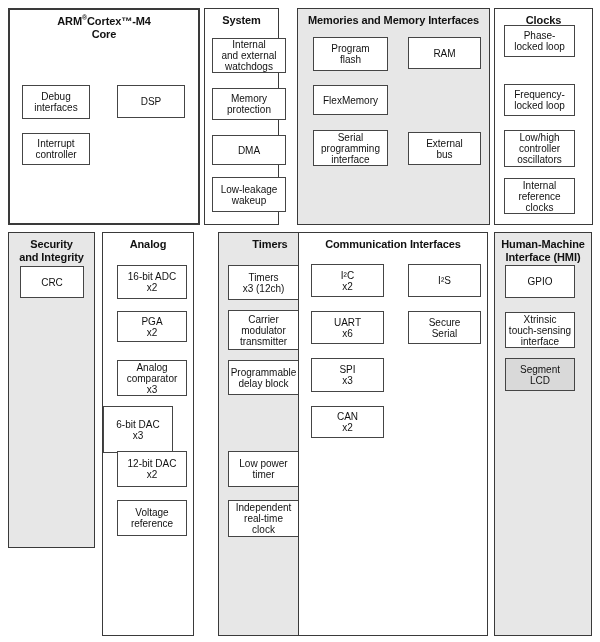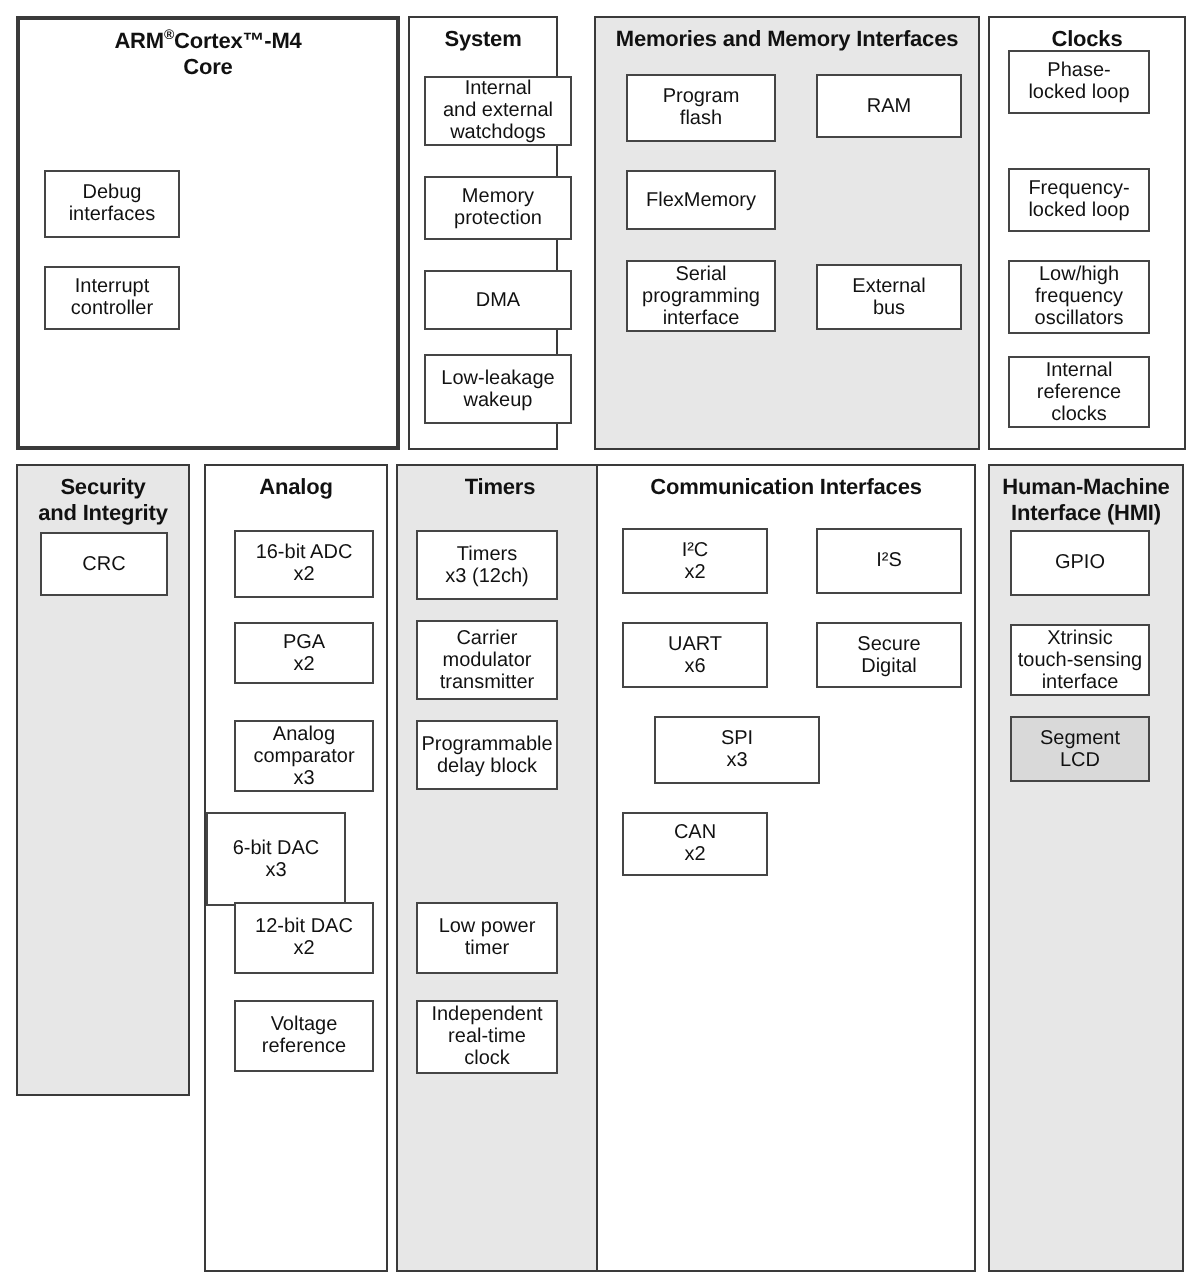--- a/index.html
+++ b/index.html
@@ -28,20 +28,21 @@
 </style>
 </head>
 <body>
 
 <div id="stage">
 
   <div class="sec core" style="left:8px;top:8px;width:192px;height:217px">
     <div class="sec-title"><span>ARM</span><sup>®</sup><span>Cortex™-M4</span><br><span>Core</span></div>
     <div class="blk" style="left:12px;top:75px;width:68px;height:34px">Debug
 interfaces</div>
+    <div class="blk" style="left:107px;top:75px;width:68px;height:33px">DSP</div>
     <div class="blk" style="left:12px;top:123px;width:68px;height:32px">Interrupt
 controller</div>
   </div>
 
   <div class="sec" style="left:204px;top:8px;width:75px;height:217px">
     <div class="sec-title">System</div>
     <div class="blk" style="left:7px;top:29px;width:74px;height:35px">Internal
 and external
 watchdogs</div>
     <div class="blk" style="left:7px;top:79px;width:74px;height:32px">Memory
@@ -64,21 +65,21 @@
 bus</div>
   </div>
 
   <div class="sec" style="left:494px;top:8px;width:99px;height:217px">
     <div class="sec-title">Clocks</div>
     <div class="blk" style="left:9px;top:16px;width:71px;height:32px">Phase-
 locked loop</div>
     <div class="blk" style="left:9px;top:75px;width:71px;height:32px">Frequency-
 locked loop</div>
     <div class="blk" style="left:9px;top:121px;width:71px;height:37px">Low/high
-frequency
+controller
 oscillators</div>
     <div class="blk" style="left:9px;top:169px;width:71px;height:36px">Internal
 reference
 clocks</div>
   </div>
 
   <div class="sec shaded" style="left:8px;top:232px;width:87px;height:316px">
     <div class="sec-title">Security
 and Integrity</div>
     <div class="blk" style="left:11px;top:33px;width:64px;height:32px">CRC</div>
@@ -94,21 +95,21 @@
 comparator
 x3</div>
     <div class="blk" style="left:0;top:173px;width:70px;height:47px">6-bit DAC
 x3</div>
     <div class="blk" style="left:14px;top:218px;width:70px;height:36px">12-bit DAC
 x2</div>
     <div class="blk" style="left:14px;top:267px;width:70px;height:36px">Voltage
 reference</div>
   </div>
 
-  <div class="sec shaded" style="left:198px;top:232px;width:104px;height:404px">
+  <div class="sec shaded" style="left:218px;top:232px;width:104px;height:404px">
     <div class="sec-title">Timers</div>
     <div class="blk" style="left:9px;top:32px;width:71px;height:35px">Timers
 x3 (12ch)</div>
     <div class="blk" style="left:9px;top:77px;width:71px;height:40px">Carrier
 modulator
 transmitter</div>
     <div class="blk" style="left:9px;top:127px;width:71px;height:35px">Programmable
 delay block</div>
     <div class="blk" style="left:9px;top:218px;width:71px;height:36px">Low power
 timer</div>
@@ -118,22 +119,22 @@
   </div>
 
   <div class="sec" style="left:298px;top:232px;width:190px;height:404px">
     <div class="sec-title">Communication Interfaces</div>
     <div class="blk" style="left:12px;top:31px;width:73px;height:33px">I²C
 x2</div>
     <div class="blk" style="left:109px;top:31px;width:73px;height:33px">I²S</div>
     <div class="blk" style="left:12px;top:78px;width:73px;height:33px">UART
 x6</div>
     <div class="blk" style="left:109px;top:78px;width:73px;height:33px">Secure
-Digital</div>
-    <div class="blk" style="left:28px;top:125px;width:83px;height:34px">SPI
+Serial</div>
+    <div class="blk" style="left:12px;top:125px;width:73px;height:34px">SPI
 x3</div>
     <div class="blk" style="left:12px;top:173px;width:73px;height:32px">CAN
 x2</div>
   </div>
 
   <div class="sec shaded" style="left:494px;top:232px;width:98px;height:404px">
     <div class="sec-title">Human-Machine
 Interface (HMI)</div>
     <div class="blk" style="left:10px;top:32px;width:70px;height:33px">GPIO</div>
     <div class="blk" style="left:10px;top:79px;width:70px;height:36px">Xtrinsic

